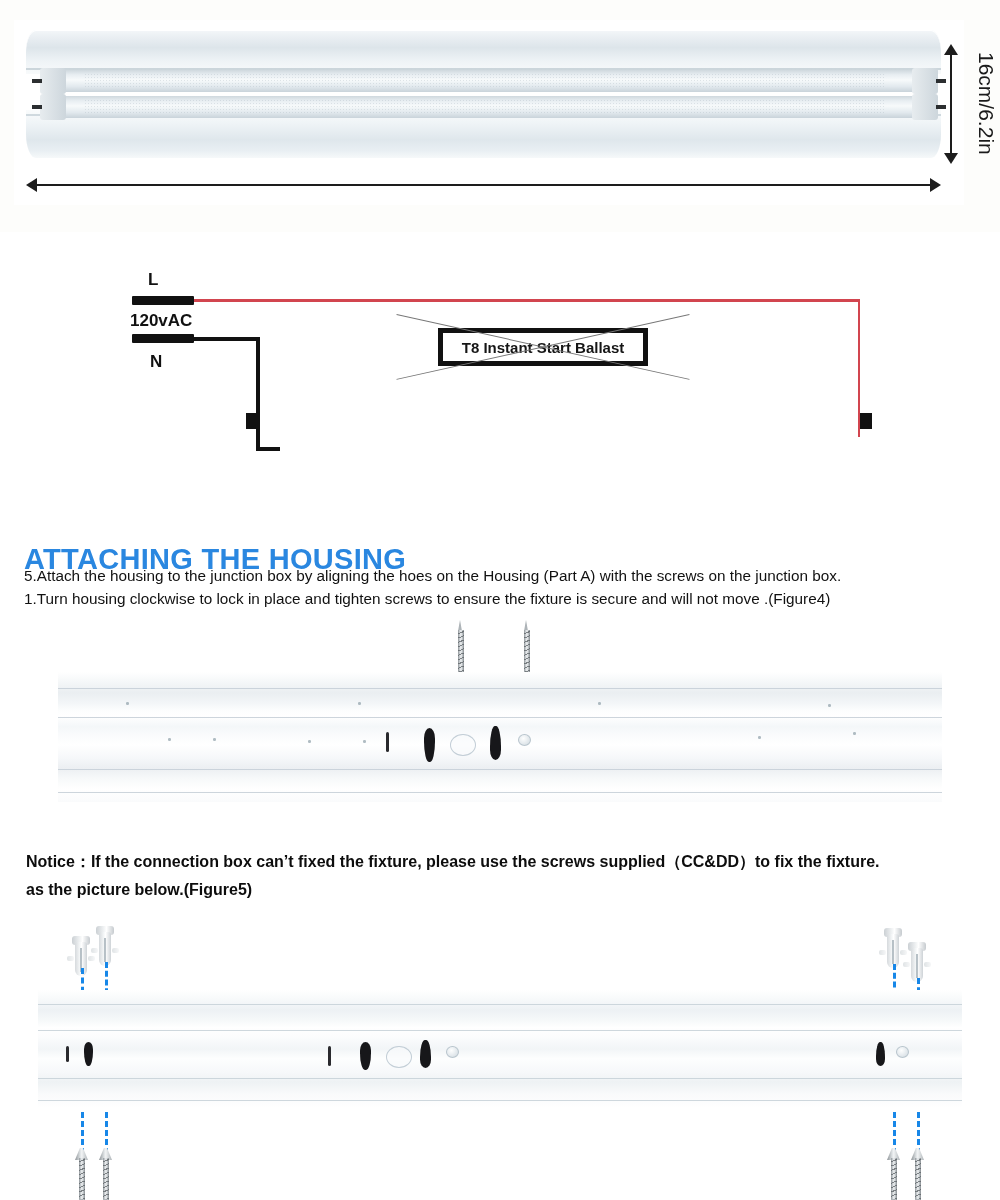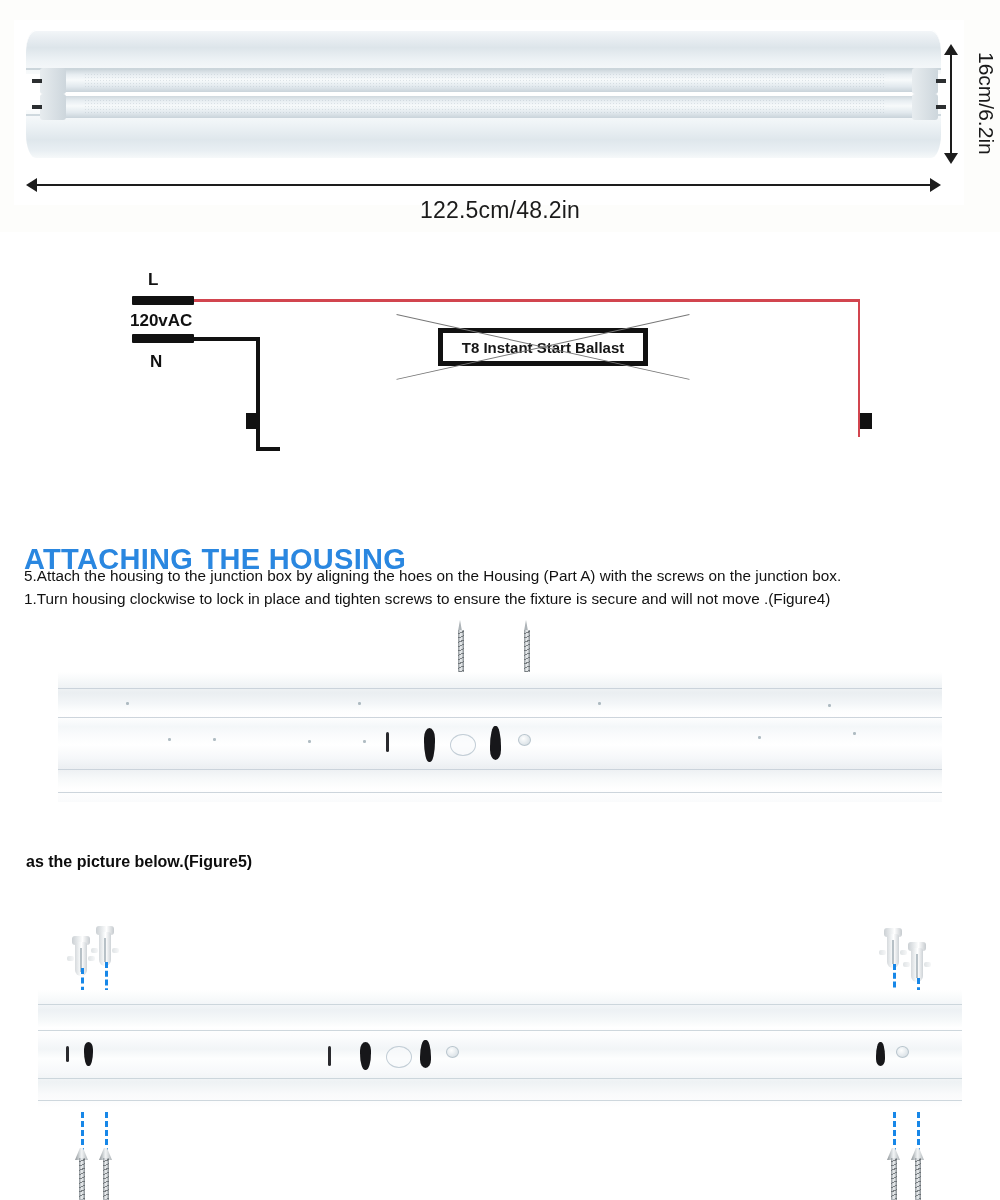--- a/index.html
+++ b/index.html
@@ -356,21 +356,20 @@
     <div class="socket s2"></div>
     <div class="socket sr1"></div>
     <div class="socket sr2"></div>
   </div>
 
   <div class="h-dim">
     <span class="ar-l"></span>
     <span class="line"></span>
     <span class="ar-r"></span>
   </div>
-  <div id="h-dim-label">122.5cm/48.2in</div>
 
   <div class="v-dim">
     <span class="ar-t"></span>
     <span class="line"></span>
     <span class="ar-b"></span>
   </div>
   <div id="v-dim-label">16cm/6.2in</div>
 </div>
 
 <div id="wiring-figure">
@@ -446,20 +445,21 @@
     <span class="keyhole" style="left:366px; top:56px;"></span>
     <span class="round-hole" style="left:392px; top:62px;"></span>
     <span class="keyhole flip" style="left:432px; top:54px;"></span>
     <span class="screw-hole" style="left:460px; top:62px;"></span>
     <span class="dot" style="left:700px; top:64px;"></span>
     <span class="dot" style="left:795px; top:60px;"></span>
   </div>
 </div>
 
 <div id="notice-block">
+  <p>Notice：If the connection box can’t fixed the fixture, please use the screws supplied（CC&amp;DD）to fix the fixture.</p>
   <p>as the picture below.(Figure5)</p>
 </div>
 
 <div id="figure5">
 
   <div class="anchor" style="left:72px; top:16px;">
     <span class="collar"></span>
       <span class="body"></span>
       <span class="slot"></span>
     <span class="fin" style="left:-5px; top:20px;"></span>

